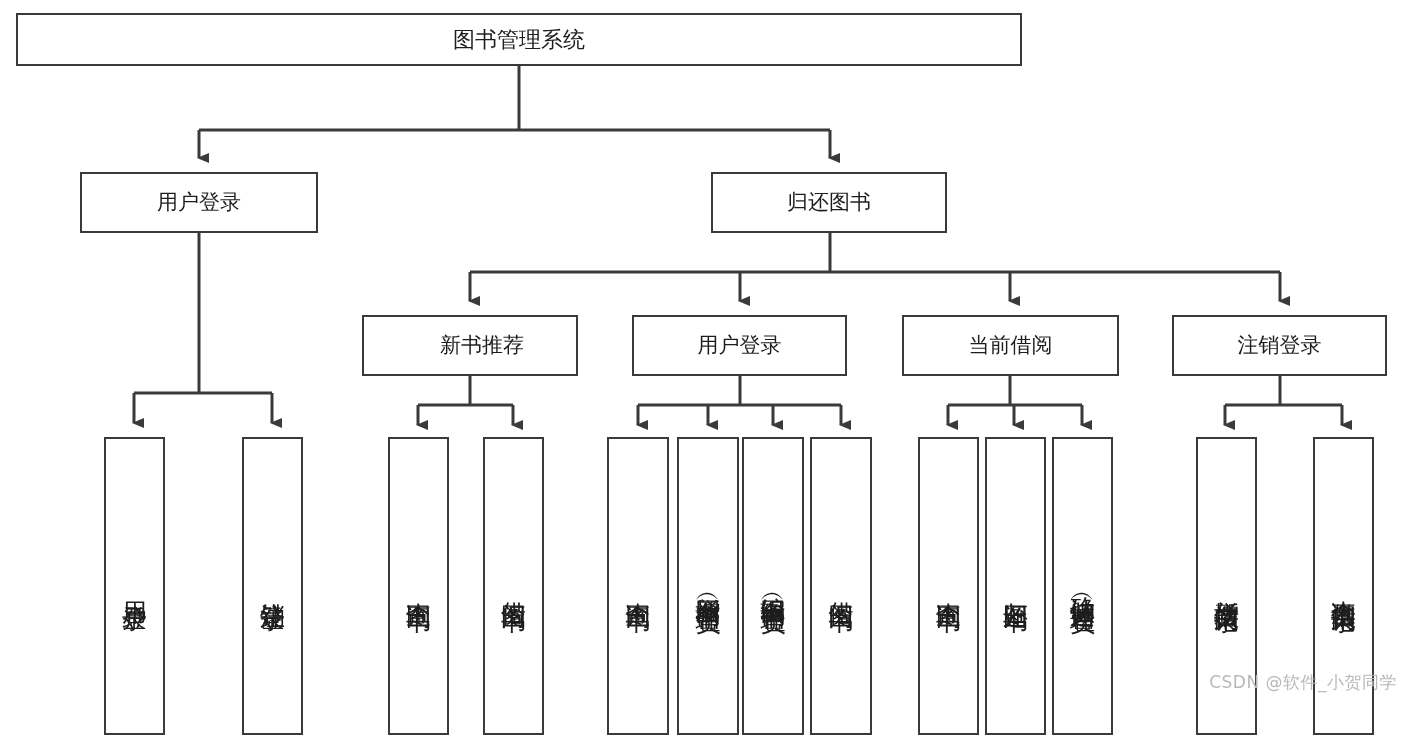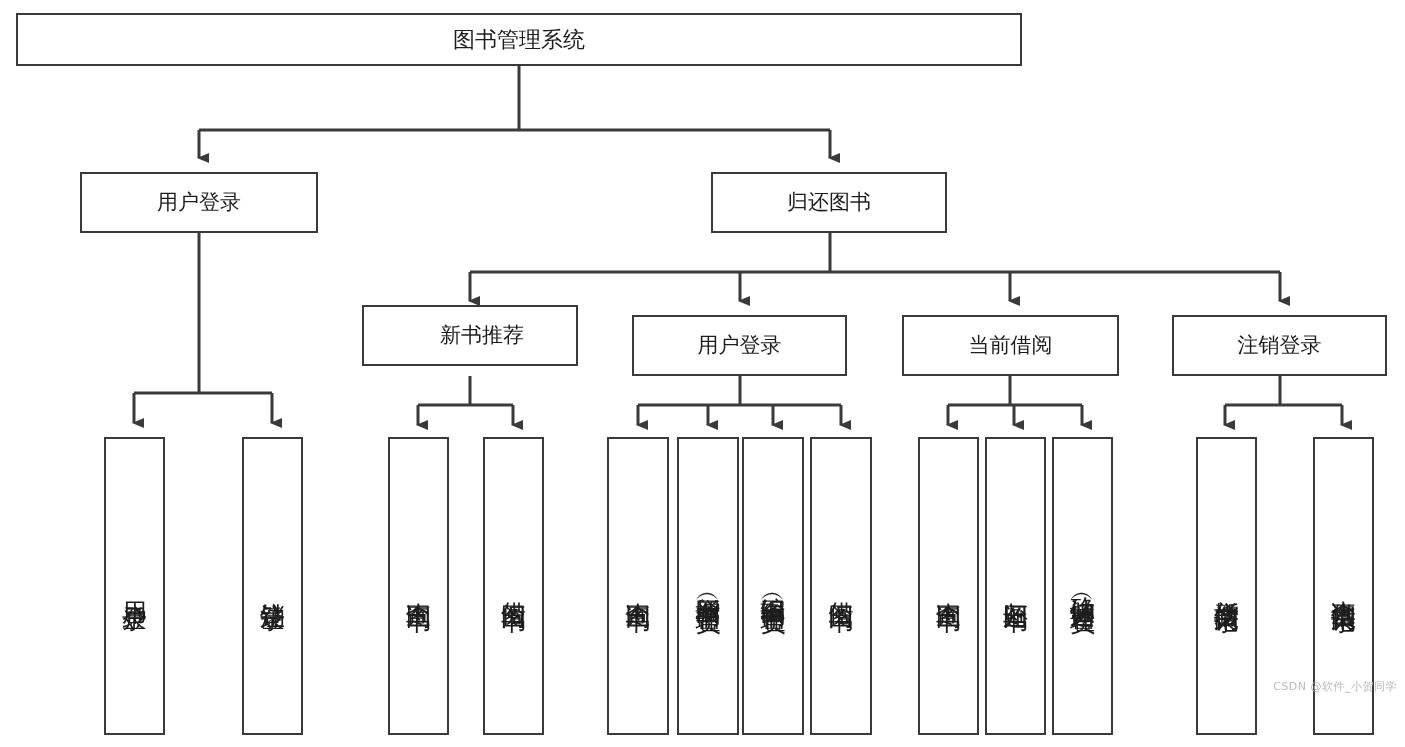--- a/index.html
+++ b/index.html
@@ -43,21 +43,21 @@
     font-size:25px;
     letter-spacing:2px;
     line-height:1;
     white-space:normal;
   }
 
   #watermark{
     position:absolute;
     right:8px;
     bottom:6px;
-    font-size:11px;
+    font-size:17px;
     color:#b9b9b9;
     letter-spacing:.5px;
     white-space:nowrap;
     pointer-events:none;
   }
 </style>
 </head>
 <body>
 
 <div id="canvas">
@@ -117,21 +117,21 @@
     <span class="lbl">图书管理系统</span>
   </div>
 
   <div class="node h" style="left:80px;top:172px;width:238px;height:61px;">
     <span class="lbl">用户登录</span>
   </div>
   <div class="node h" style="left:711px;top:172px;width:236px;height:61px;">
     <span class="lbl">归还图书</span>
   </div>
 
-  <div class="node h" style="left:362px;top:305px;width:216px;height:61px;padding-left:24px;">
+  <div class="node h" style="left:362px;top:315px;width:216px;height:61px;padding-left:24px;">
     <span class="lbl">新书推荐</span>
   </div>
   <div class="node h" style="left:632px;top:315px;width:215px;height:61px;">
     <span class="lbl">用户登录</span>
   </div>
   <div class="node h" style="left:902px;top:315px;width:217px;height:61px;">
     <span class="lbl">当前借阅</span>
   </div>
   <div class="node h" style="left:1172px;top:315px;width:215px;height:61px;">
     <span class="lbl">注销登录</span>

